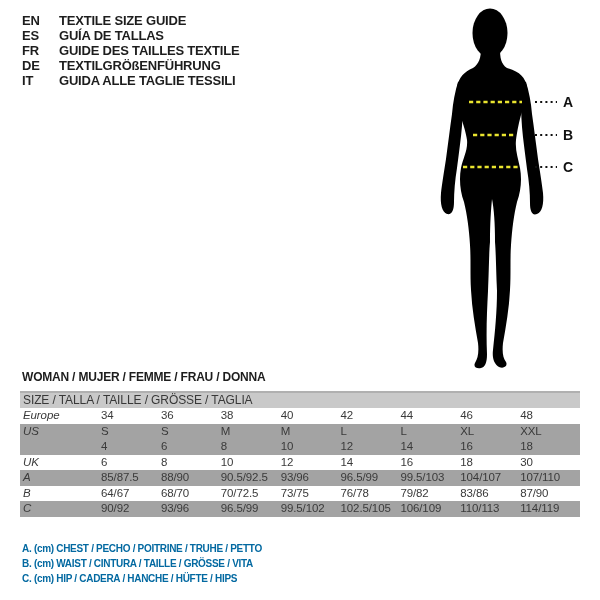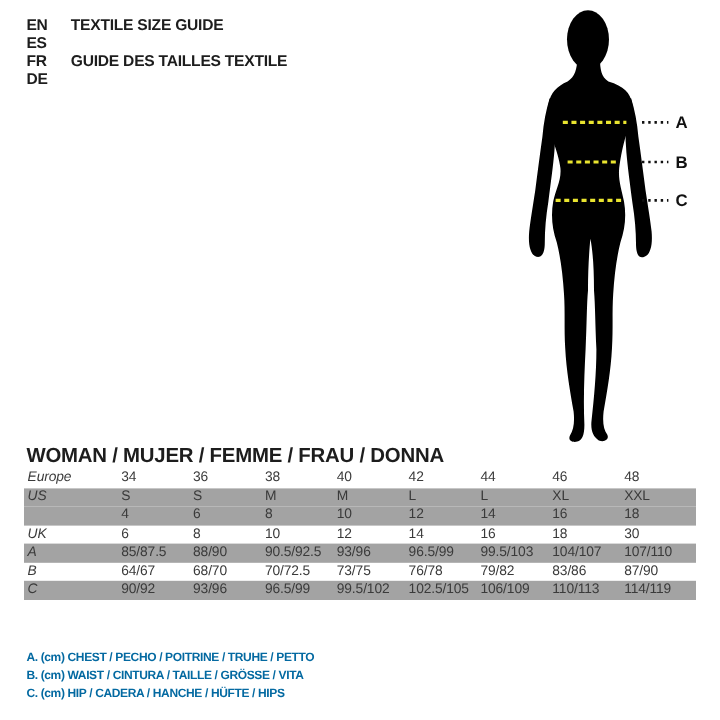--- a/index.html
+++ b/index.html
@@ -9,21 +9,21 @@
   }
   
   .lang-block{position:absolute;left:22px;top:13px;}
   .lang-row{display:flex;line-height:15px;font-size:13px;font-weight:700;letter-spacing:-0.2px;color:#1d1d1d;}
   .lang-code{width:37px;flex:0 0 37px;}
   
   .figure{position:absolute;left:419px;top:2px;width:180px;height:368px;}
   .figure svg{display:block;}
   .measure-label{font-family:"Liberation Sans",sans-serif;font-size:14px;font-weight:600;fill:#111;}
   
-  .section-heading{position:absolute;left:22px;top:370px;font-size:17px;font-weight:700;letter-spacing:-0.2px;color:#1d1d1d;}
+  .section-heading{position:absolute;left:22px;top:370px;font-size:12px;font-weight:700;letter-spacing:-0.2px;color:#1d1d1d;}
   
   .size-table{position:absolute;left:20px;top:391px;width:560px;font-size:11.5px;color:#3a3a3a;letter-spacing:-0.1px;}
   .t-head{
     background:#c9c9c9;border-top:2px solid #b0b0b0;height:15px;line-height:15px;
     padding-left:3px;font-size:12px;color:#383838;
   }
   .t-row{display:flex;height:15.5px;line-height:15.5px;}
   .t-row.gray{background:#a3a3a3;}
   .t-label{flex:0 0 78px;padding-left:3px;text-align:left;font-style:italic;}
   .t-cell{flex:1;text-align:left;}
@@ -36,27 +36,33 @@
 
 <div class="page">
 
   <div class="lang-block">
     <div class="lang-row">
       <span class="lang-code">EN</span>
       <span class="lang-text">TEXTILE SIZE GUIDE</span>
     </div>
     <div class="lang-row">
       <span class="lang-code">ES</span>
+      <span class="lang-text">GUÍA DE TALLAS</span>
     </div>
     <div class="lang-row">
       <span class="lang-code">FR</span>
       <span class="lang-text">GUIDE DES TAILLES TEXTILE</span>
     </div>
     <div class="lang-row">
       <span class="lang-code">DE</span>
+      <span class="lang-text">TEXTILGRÖßENFÜHRUNG</span>
+    </div>
+    <div class="lang-row">
+      <span class="lang-code">IT</span>
+      <span class="lang-text">GUIDA ALLE TAGLIE TESSILI</span>
     </div>
   </div>
 
   <div class="figure">
     <svg width="180" height="368" viewBox="0 0 180 368">
 
       <ellipse cx="71" cy="31" rx="17.5" ry="24.5" fill="#000"></ellipse>
 
       <path fill="#000" d="
         M 62,46
@@ -128,20 +134,23 @@
 
       <text x="144" y="105" class="measure-label">A</text>
       <text x="144" y="138" class="measure-label">B</text>
       <text x="144" y="170" class="measure-label">C</text>
     </svg>
   </div>
 
   <div class="section-heading">WOMAN / MUJER / FEMME / FRAU / DONNA</div>
 
   <div class="size-table">
+    <div class="t-head">
+      <span>SIZE / TALLA / TAILLE / GRÖSSE / TAGLIA</span>
+    </div>
     <div class="t-row">
       <span class="t-label">Europe</span>
       <span class="t-cell">34</span>
       <span class="t-cell">36</span>
       <span class="t-cell">38</span>
       <span class="t-cell">40</span>
       <span class="t-cell">42</span>
       <span class="t-cell">44</span>
       <span class="t-cell">46</span>
       <span class="t-cell">48</span>

